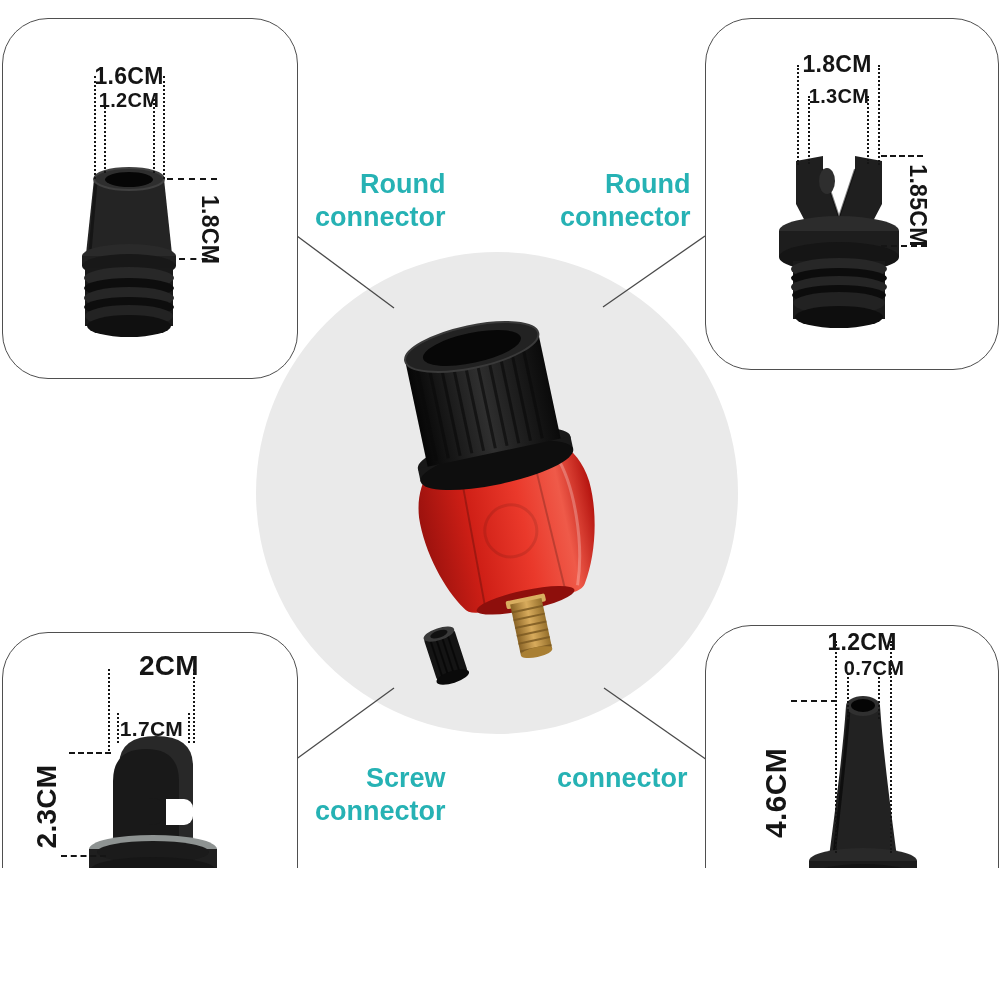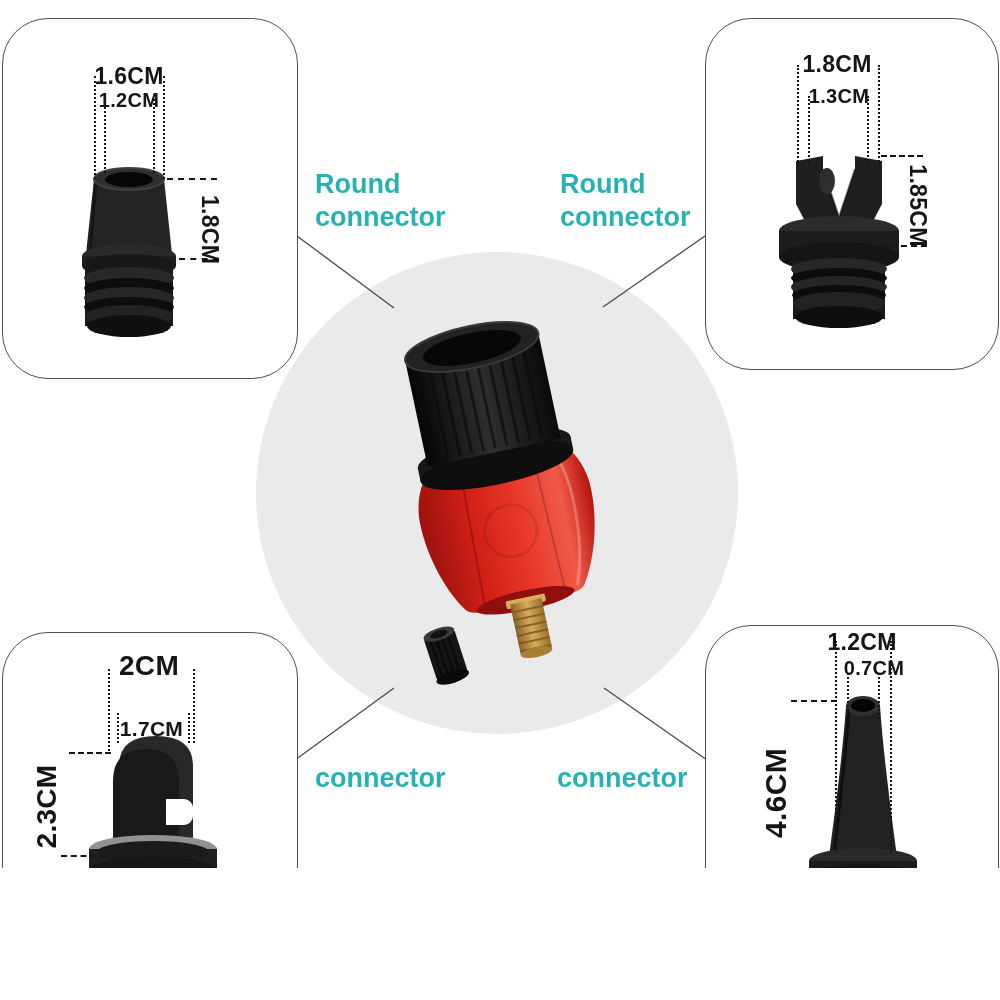--- a/index.html
+++ b/index.html
@@ -8,21 +8,21 @@
   .panel{position:absolute;border:1px solid var(--panel-border,#4f4f4f);border-radius:46px;background:#fff;}
   .abs{position:absolute;}
   .dimv{position:absolute;width:0;border-left:2px dotted var(--dim,#151515);}
   .dimh{position:absolute;height:0;border-top:2px dashed var(--dim,#151515);}
   .dimtxt{position:absolute;color:var(--dim,#151515);font-weight:600;text-align:center;
           white-space:nowrap;letter-spacing:.3px;}
   .vt{position:absolute;transform-origin:left top;color:var(--dim,#151515);font-weight:600;
       text-align:center;white-space:nowrap;letter-spacing:.3px;}
   .vt.cw{transform:rotate(90deg);}
   .vt.ccw{transform:rotate(-90deg);}
-  .conn-label{position:absolute;color:var(--teal,#26b2b4);font-weight:700;font-size:27px;line-height:33px;}
+  .conn-label{position:absolute;color:var(--teal,#26b2b4);font-weight:700;font-size:27px;line-height:33px;text-align:right;}
   svg{display:block;}
 </style>
 </head>
 <body>
 
 <div class="stage">
 
   <svg class="abs" style="left:250px;top:250px" width="500" height="500" viewBox="250 250 500 500">
     <defs>
       <linearGradient id="capGrad" x1="0" y1="0" x2="1" y2="0">
@@ -188,21 +188,21 @@
       <ellipse cx="92" cy="189" rx="50" ry="11" fill="#0b0b0b"></ellipse>
       <ellipse cx="92" cy="198" rx="49" ry="12" fill="#212121"></ellipse>
       <ellipse cx="92" cy="212" rx="47" ry="12" fill="#0d0d0d"></ellipse>
     </svg>
     <div class="dimv" style="left:105px;top:36px;height:82px;"></div>
     <div class="dimv" style="left:114px;top:80px;height:30px;"></div>
     <div class="dimv" style="left:185px;top:80px;height:30px;"></div>
     <div class="dimv" style="left:190px;top:36px;height:74px;"></div>
     <div class="dimh" style="left:66px;top:119px;width:42px;"></div>
     <div class="dimh" style="left:58px;top:222px;width:45px;"></div>
-    <div class="dimtxt" style="left:96px;top:17px;width:100px;font-size:28px;">2CM</div>
+    <div class="dimtxt" style="left:96px;top:17px;width:100px;font-size:28px;text-align:right;">2CM</div>
     <div class="dimtxt" style="left:101px;top:56px;width:95px;font-size:21px;margin-top:28px;">1.7CM</div>
     <div class="vt ccw" style="left:28px;top:226px;width:105px;font-size:28px;">2.3CM</div>
   </div>
 
   <div class="panel" style="left:705px;top:625px;width:292px;height:359px;">
     <svg class="abs" style="left:85px;top:65px" width="170" height="280" viewBox="0 0 170 280">
       <path d="M55,15 C52,60 44,120 38,166 L106,166 C100,120 92,60 89,15 Z" fill="#222222"></path>
       <path d="M58,18 C55,60 48,120 43,164" stroke="#060606" stroke-width="3" fill="none" opacity="0.7"></path>
       <ellipse cx="72" cy="15" rx="17" ry="10" fill="#303030"></ellipse>
       <ellipse cx="72" cy="14.5" rx="12" ry="6.5" fill="#050505"></ellipse>
@@ -232,19 +232,20 @@
 
   <div class="conn-label" style="left:315px;top:168px;">
     <div>Round</div>
     <div>connector</div>
   </div>
   <div class="conn-label" style="left:560px;top:168px;">
     <div>Round</div>
     <div>connector</div>
   </div>
   <div class="conn-label" style="left:315px;top:762px;">
+    <div>Screw</div>
     <div>connector</div>
   </div>
   <div class="conn-label" style="left:557px;top:762px;">
     <div>connector</div>
   </div>
 
 </div>
 
 </body></html>

